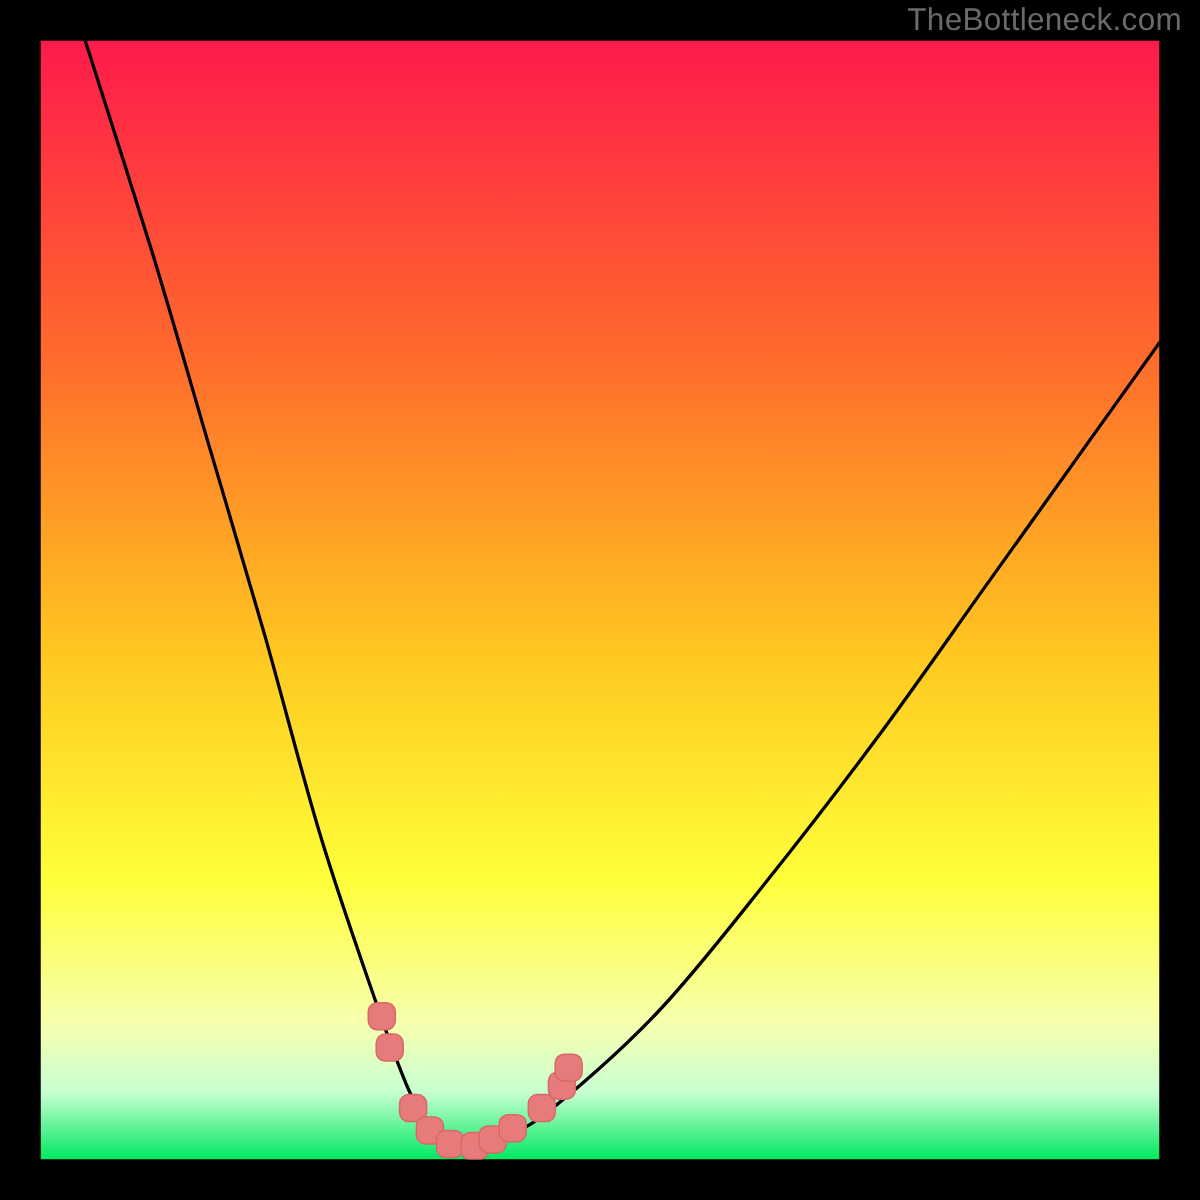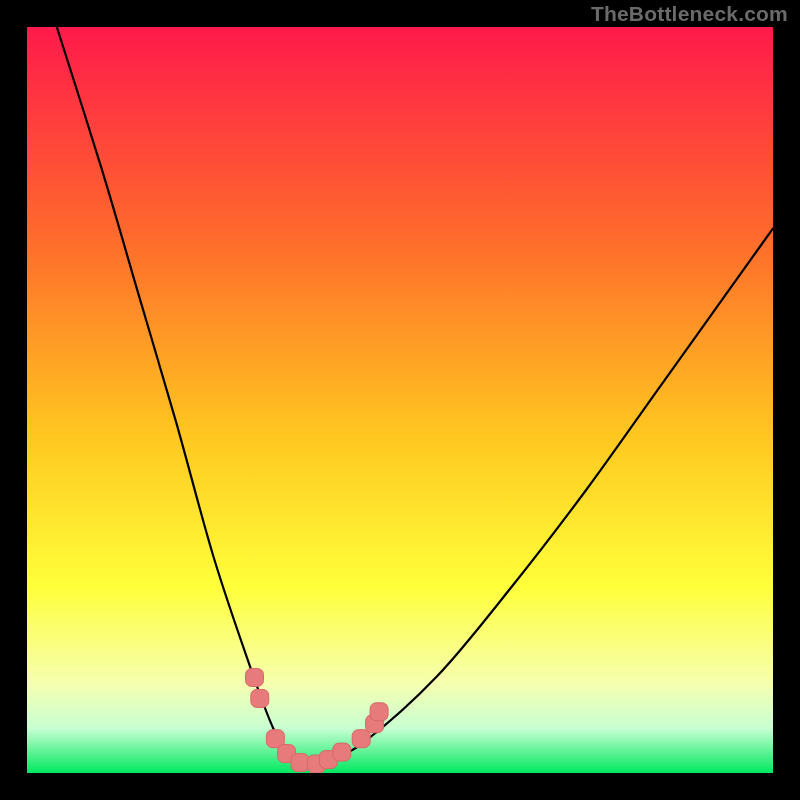--- a/index.html
+++ b/index.html
@@ -16,21 +16,21 @@
     top: 0; left: 0;
     width: 800px; height: 800px;
     background: #000;
   }
   .watermark {
     position: absolute;
     top: 2px;
     right: 12px;
     color: #6a6a6a;
     font-size: 21px;
-    font-weight: 700;
+    font-weight: 400;
     letter-spacing: 0.2px;
   }
   svg {
     position: absolute;
     top: 27px;
     left: 27px;
   }
 </style>
 </head>
 <body>

